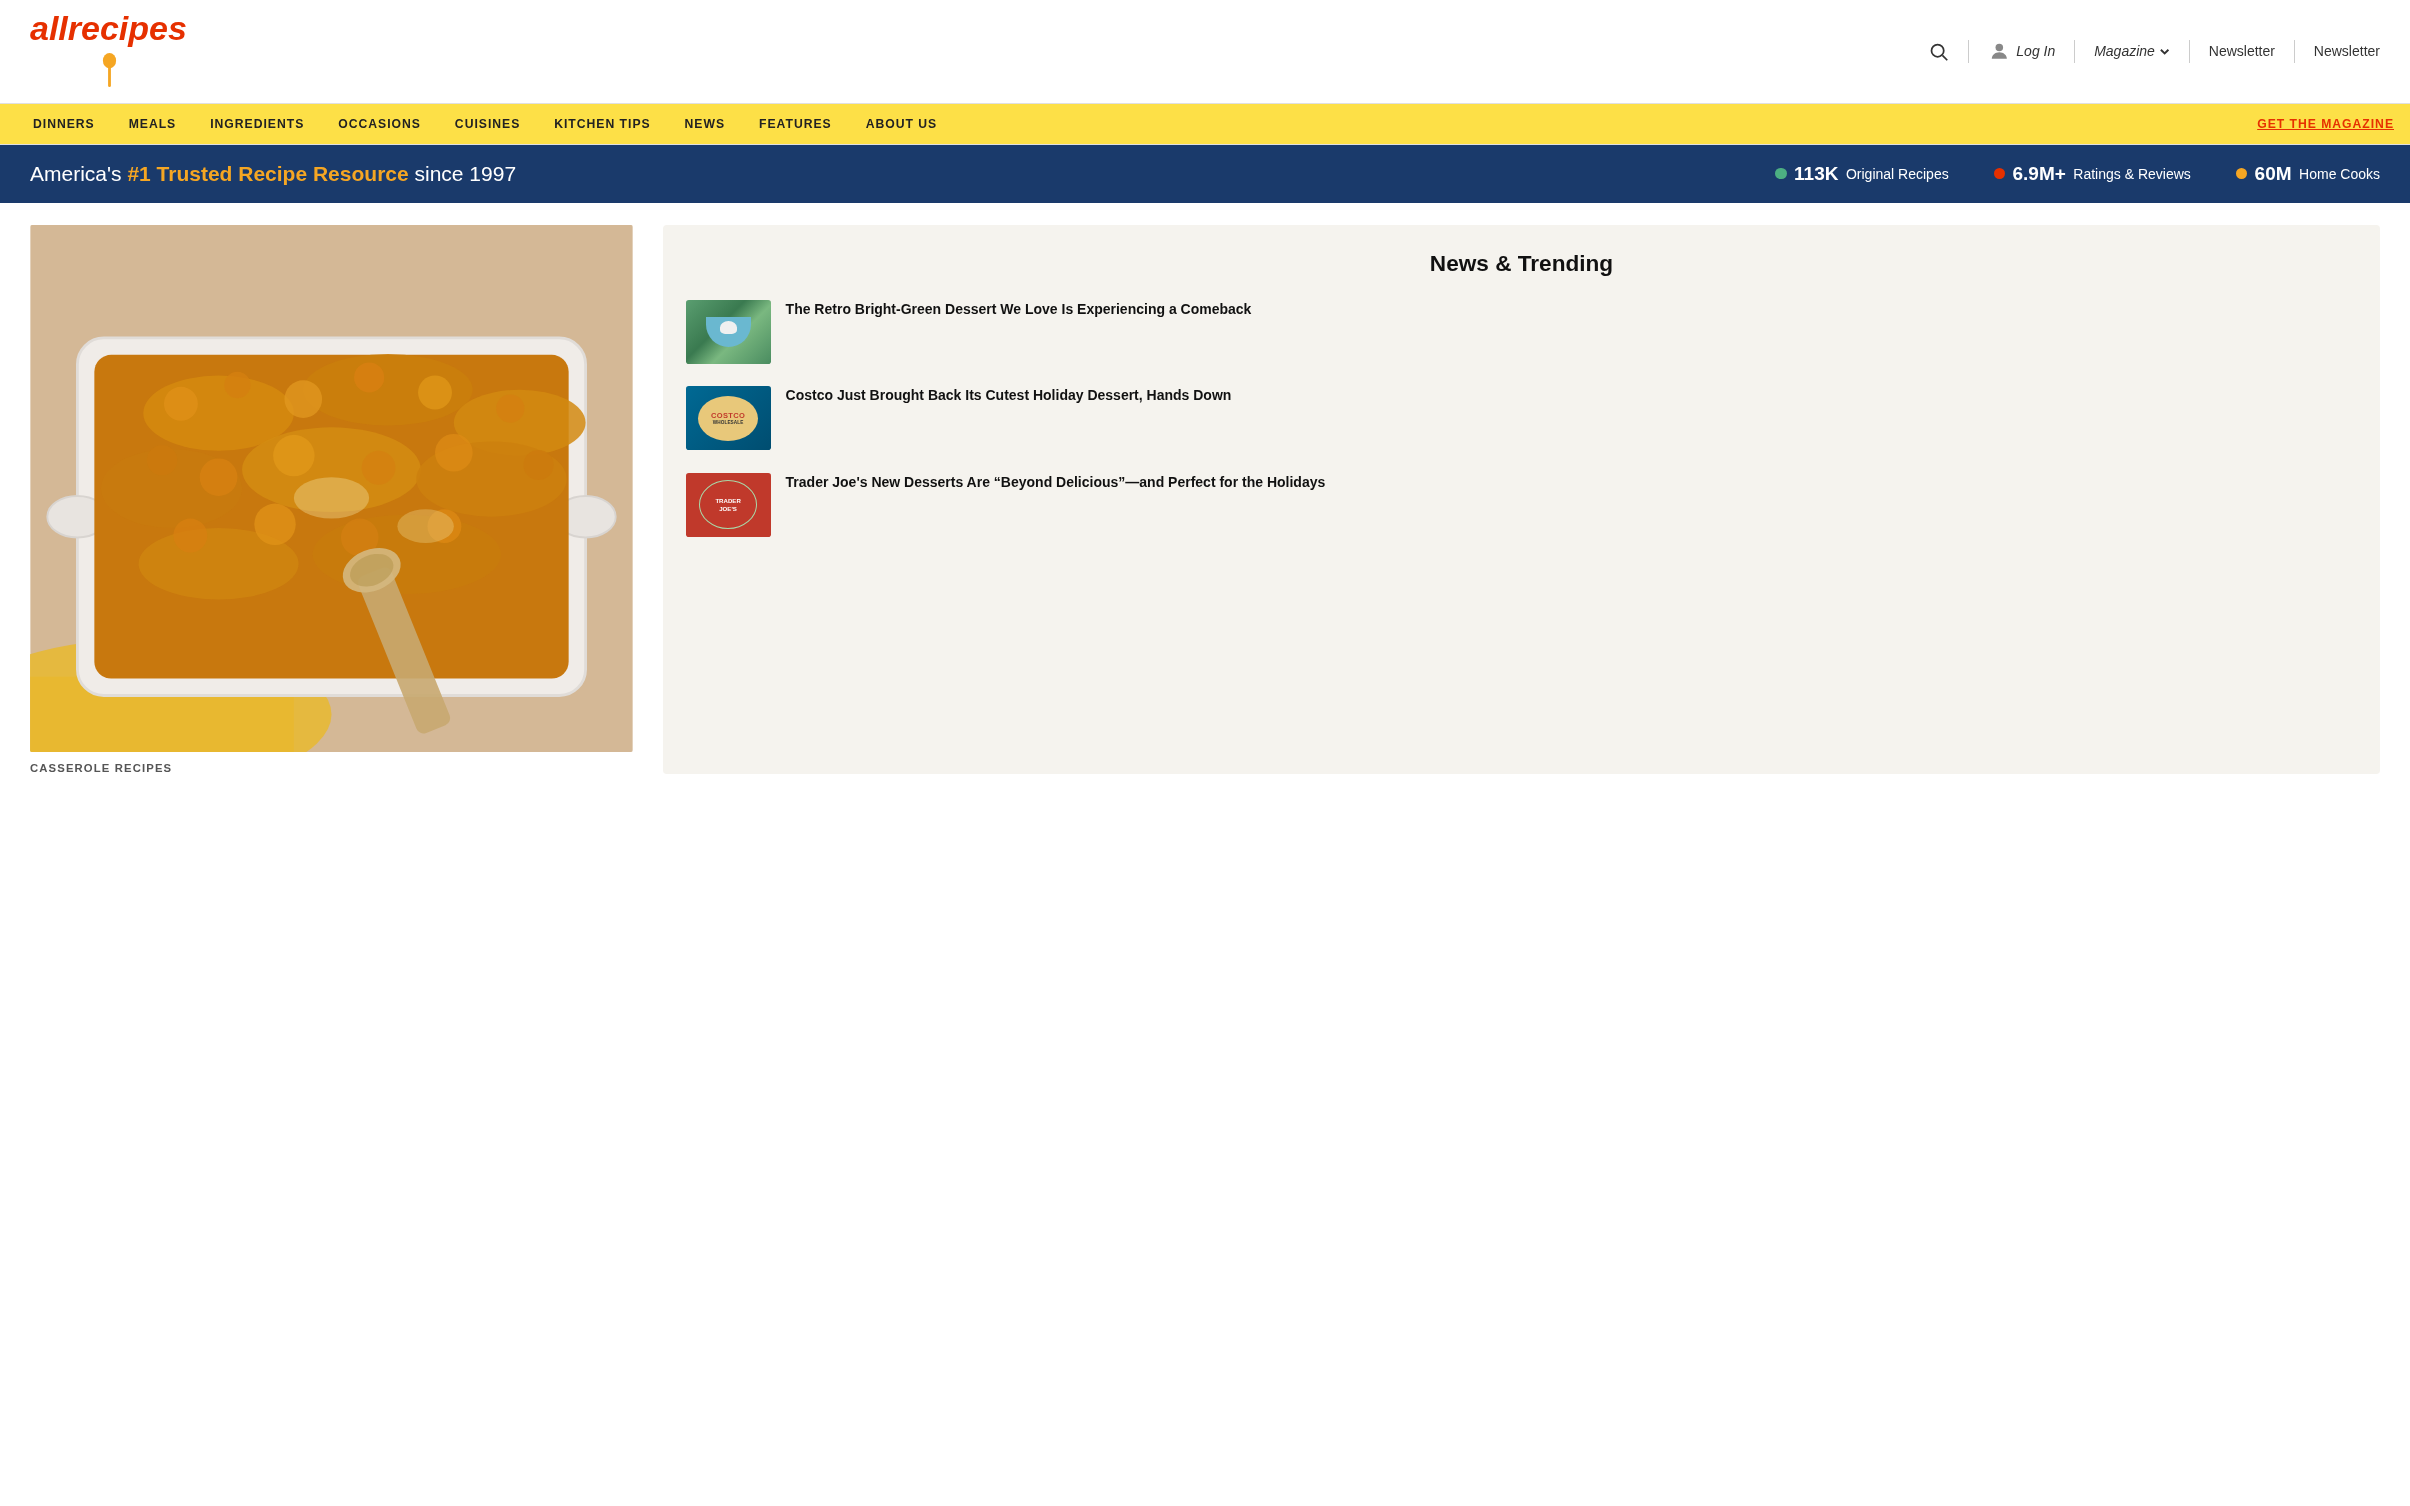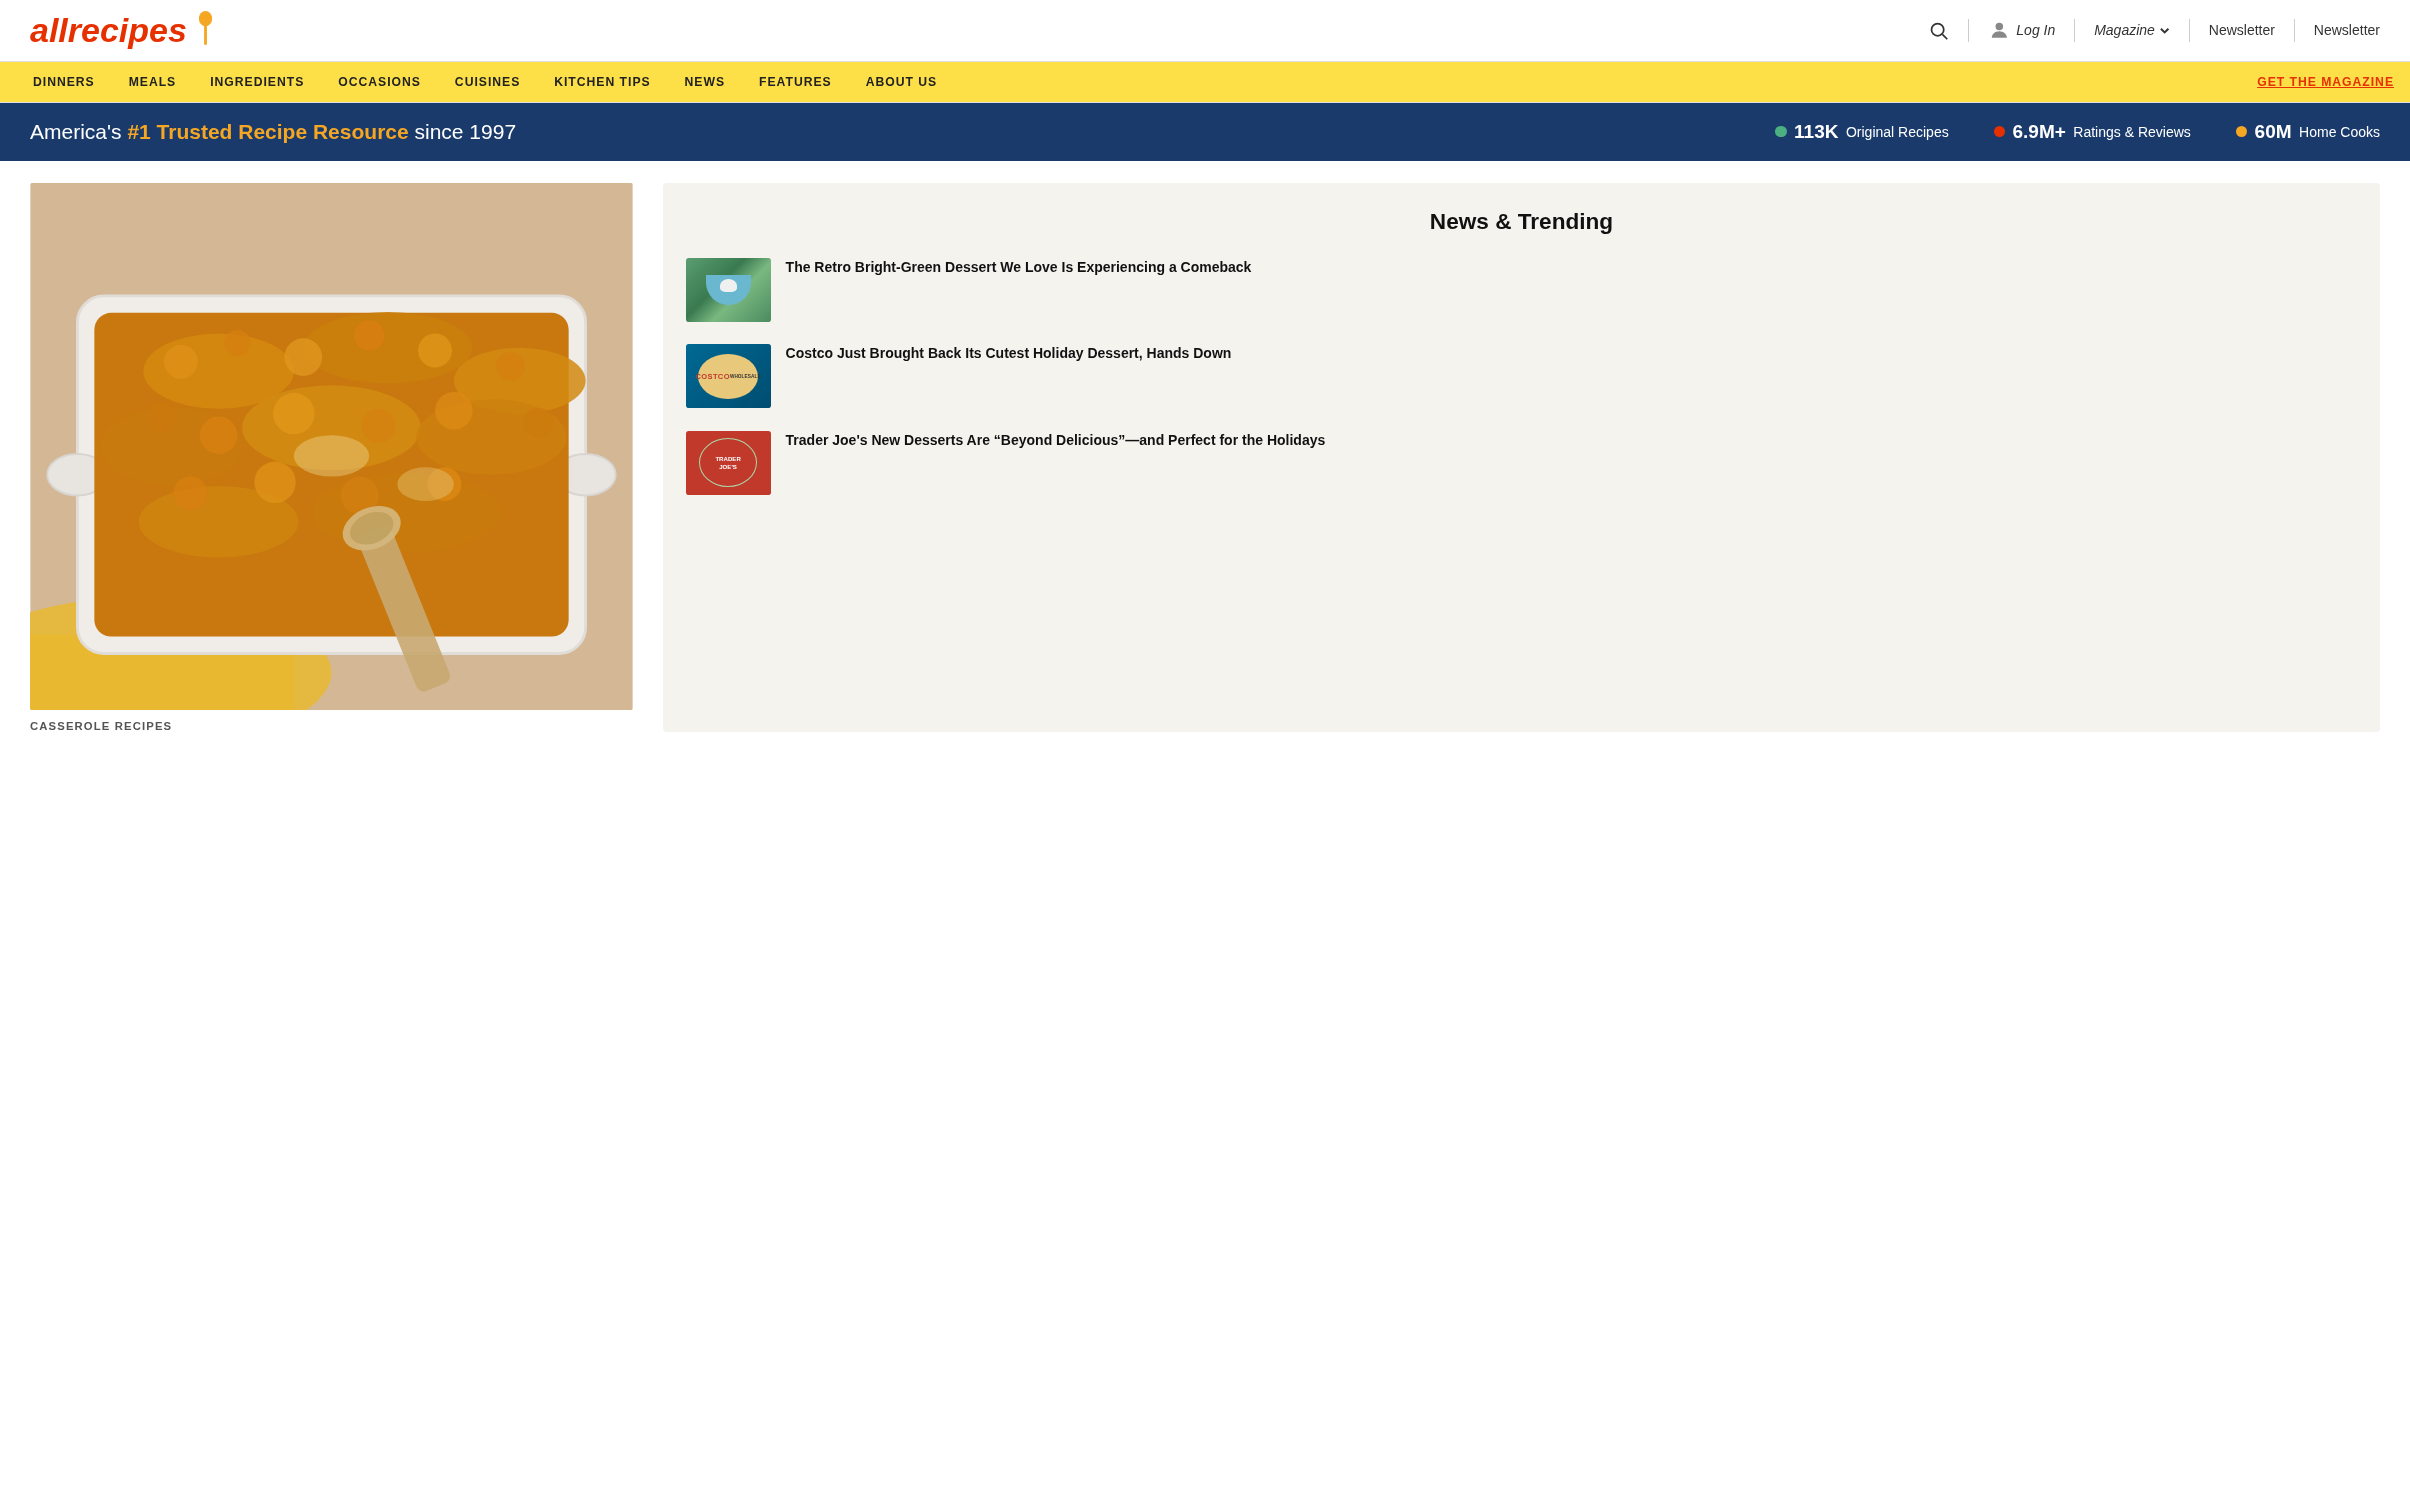--- a/index.html
+++ b/index.html
@@ -10,20 +10,21 @@
       display: flex;
       align-items: center;
       justify-content: space-between;
       padding: 11.3px 30px;
       border-bottom: 0.9px solid #e0e0e0;
     }
     .logo {
       display: flex;
       align-items: center;
       gap: 8px;
+      flex-direction: column;
     }
     .logo-text {
       font-size: 34px;
       font-weight: 900;
       color: #e63000;
       font-style: italic;
       line-height: 1;
     }
     .logo-spoon {
       width: 17px;
@@ -209,21 +210,21 @@
       overflow: hidden;
     }
     .costco-inner {
       background: #e8c87a;
       border-radius: 50%;
       width: 60px;
       height: 45px;
       display: flex;
       align-items: center;
       justify-content: center;
-      flex-direction: row;
+      flex-direction: column;
     }
     .costco-text-main {
       font-size: 7.5px;
       font-weight: 900;
       color: #c0392b;
       letter-spacing: 0.05em;
     }
     .costco-text-sub {
       font-size: 4.7px;
       font-weight: 700;

